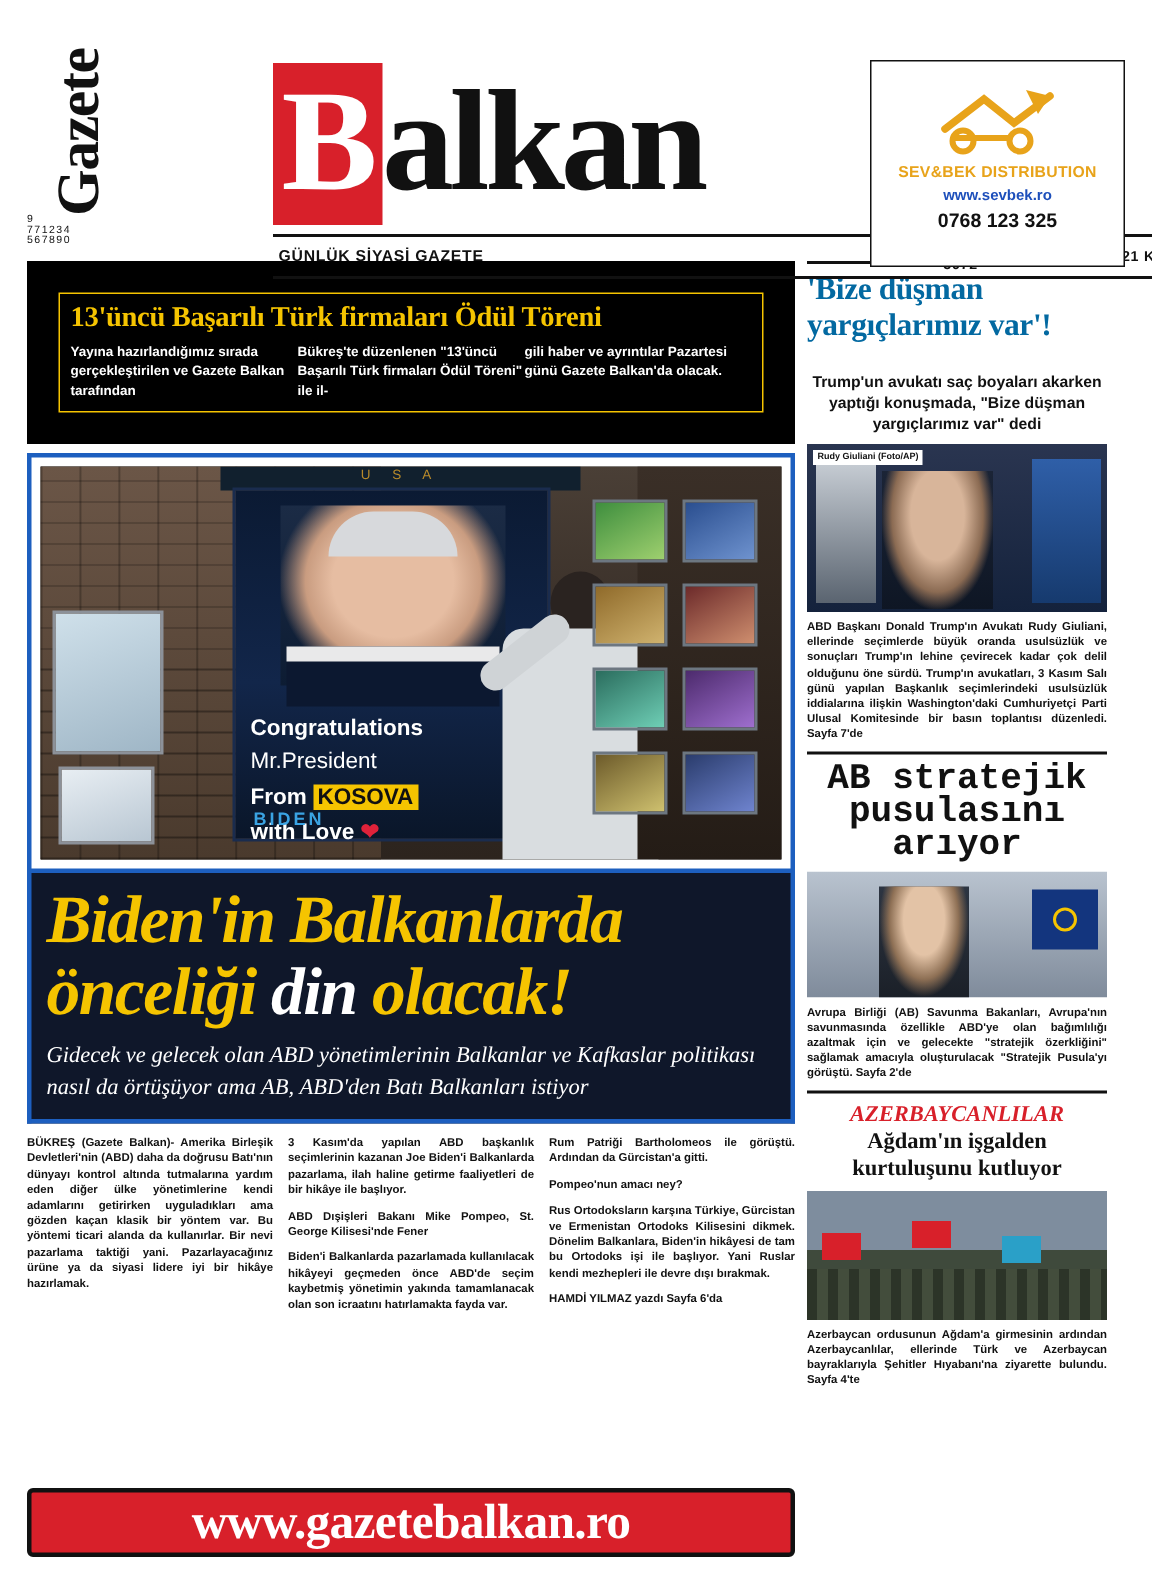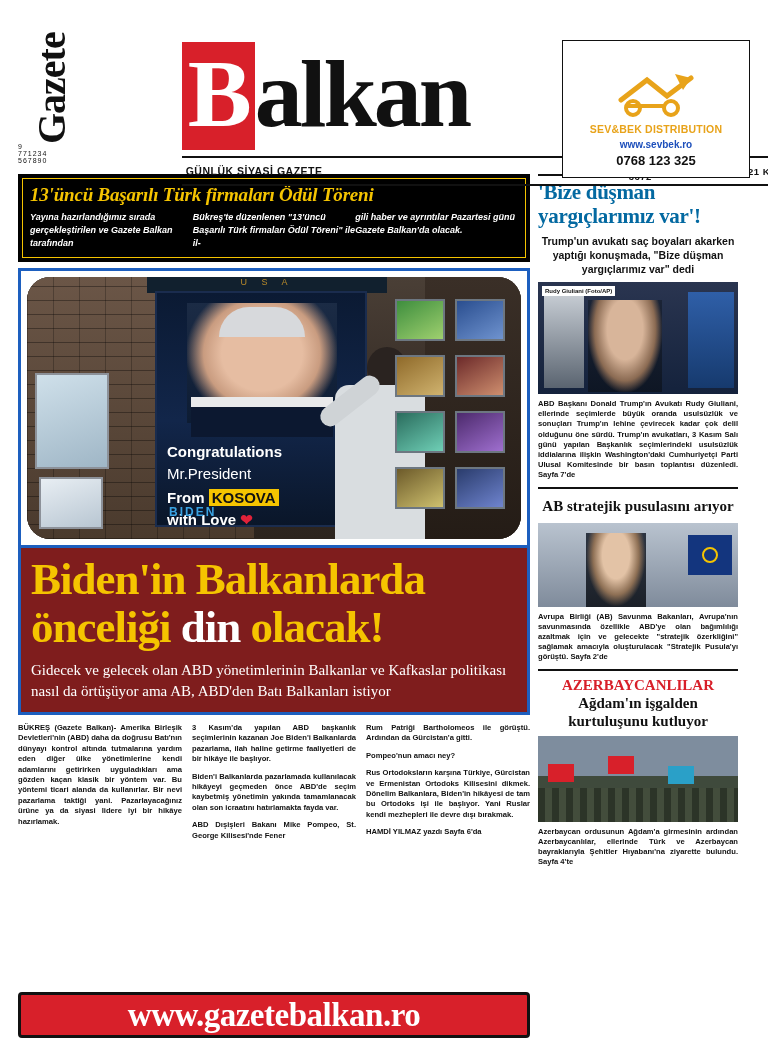--- a/index.html
+++ b/index.html
@@ -59,52 +59,51 @@
     border-top: 2px solid #111; border-bottom: 2px solid #111;
     margin-top: 6px; padding: 2px 4px; font-size: 10.5px; font-weight: bold;
     letter-spacing: .5px;
   }
   .tagline-row .mid { font-size: 9.5px; font-weight: bold; }
   .tagline-row .right { font-size: 9.5px; font-weight: bold; }
 
   
   .adbox {
     position:absolute; right: 18px; top: 40px;
-    width: 188px; height: 138px;
+    width: 170px; height: 138px;
     border: 1px solid #111; background:#fff;
-    text-align:center; padding-top: 22px;
+    text-align:center; padding-top: 8px;
   }
   .adbox .logo { height: 58px; display:flex; align-items:center; justify-content:center; }
   .adbox .name { font-size: 10.5px; font-weight:bold; color:#e8a31a; letter-spacing:.2px; margin-top:2px;}
   .adbox .url { font-size: 10px; font-weight:bold; color:#1d4fbb; margin-top:4px; }
   .adbox .phone { font-size: 13px; font-weight:bold; color:#111; margin-top:3px; }
 
   
   .content { display:flex; gap: 8px; margin-top: 6px; }
   .left { width: 512px; }
   .right { width: 200px; }
 
   
   .yellowbar {
-    background: #000; border: 2px solid #000; padding: 2px; font-style: italic;
+    background: #000; border: 2px solid #000; padding: 19px;
   }
   .yellowbar .inner { border: 1px solid #f5c400; padding: 5px 7px 7px 7px; }
   .yellowbar h2 {
     margin:0 0 5px 0; color:#f5c400; font-size: 19px; font-weight:bold;
     font-family:"Liberation Serif", serif; letter-spacing:-.2px;
   }
   .yellowbar .cols { display:flex; color:#fff; }
   .yellowbar .cols div { flex:1; font-size: 9px; line-height: 13px; font-weight:bold; }
 
   
   .photoblock { border: 3px solid #1d5fbf; margin-top: 6px; padding: 6px; background:#fff; }
   .photo {
     position:relative; width:100%; height: 262px; overflow:hidden;
     background:#2b2622;
-    border-radius:23px;
   }
   .photo .wallbg {
     position:absolute; inset:0;
     background:
       linear-gradient(180deg,#4a3f36 0%,#3a3029 40%,#2c241e 100%);
   }
   .photo .brickwall {
     position:absolute; left:0; top:0; width:46%; height:100%;
     background:
       repeating-linear-gradient(0deg, rgba(0,0,0,.35) 0 1px, rgba(255,255,255,0) 1px 14px),
@@ -170,21 +169,21 @@
   .photo .s6 { right: 16px; top: 134px; width: 50px; height: 42px; background:linear-gradient(150deg,#4c2a6c,#9f6fcf); }
   .photo .s7 { right: 76px; top: 190px; width: 50px; height: 42px; background:linear-gradient(150deg,#6c5a2a,#cfc16f); }
   .photo .s8 { right: 16px; top: 190px; width: 50px; height: 42px; background:linear-gradient(150deg,#2a3c6c,#6f84cf); }
   .photo .topsign {
     position:absolute; left: 120px; top: 0; width: 240px; height: 16px;
     background: #11202e; color:#b88a2a; font-size:9px; text-align:center; letter-spacing:6px;
   }
   .caption { font-size: 8.2px; color:#111; margin-top: 4px; line-height: 11px; }
 
   
-  .headline-box { background:#7f1d1d; margin-top: 0; padding: 8px 10px 10px 10px; border: 3px solid #1d5fbf; border-top: 0; }
+  .headline-box { background:#0f172a; margin-top: 0; padding: 8px 10px 10px 10px; border: 3px solid #1d5fbf; border-top: 0; font-style: italic; }
   .headline { font-family:"Liberation Serif", serif; font-weight:bold; color:#fff; }
   .headline .l1 { font-size: 45px; line-height: 46px; color:#f5c400; letter-spacing:-1px; }
   .headline .l2 { font-size: 45px; line-height: 50px; color:#f5c400; letter-spacing:-1px; }
   .headline .l2 .white { color:#fff; }
   .subhead { color:#fff; font-size: 15px; line-height: 21px; margin-top: 8px; font-weight: normal; font-family:"Liberation Serif", serif; }
 
   
   .bodycols { display:flex; gap: 10px; margin-top: 8px; }
   .bodycols .col { flex:1; font-size: 7.6px; line-height: 10.4px; text-align: justify; font-weight:bold; color:#111; }
   .bodycols .col p { margin: 0 0 7px 0; }
@@ -198,37 +197,37 @@
   .urlbar span {
     color:#fff; font-family:"Liberation Serif", serif; font-weight:bold; font-size: 33px; letter-spacing:-.5px;
   }
 
   
   .rule { border-top: 2px solid #111; margin: 6px 0; }
   .r-head {
     font-family:"Liberation Serif", serif; font-weight:bold; font-size: 21px; line-height: 24px;
     color:#0369a1; letter-spacing:-.3px;
   }
-  .r-sub { font-size: 10.5px; line-height: 14px; font-weight:bold; margin-top: 6px; text-align:center; }
+  .r-sub { font-size: 10.5px; line-height: 14px; font-weight:bold; margin-top: 20px; text-align:center; }
   .r-photo { margin-top: 6px; position:relative; height: 112px; overflow:hidden; }
   .r-photo .bg { position:absolute; inset:0; }
   .r-caption { font-size: 7.6px; line-height: 10.2px; text-align: justify; margin-top: 5px; font-weight:bold; }
   .r-photo .tag {
     position:absolute; left: 4px; top: 4px; background:#fff; color:#111;
     font-size: 6px; padding: 1px 3px; line-height: 8px; font-weight:bold;
   }
   .r-head2 {
-    font-family:Liberation Serif, serif; font-weight:bold; font-size: 15px; line-height: 22px;
+    font-family:Liberation Mono, monospace; font-weight:bold; font-size: 24px; line-height: 22px;
     text-align:center; margin-top: 4px;
   }
   .r-head3 {
     font-family:"Liberation Serif", serif; font-weight:bold; font-size: 15px; line-height: 18px;
     text-align:center; color:#111;
   }
-  .azer { color:#d8202a; font-family:"Liberation Serif", serif; font-weight:bold; font-size: 15px; text-align:center; }
+  .azer { color:#d8202a; font-family:"Liberation Serif", serif; font-weight:bold; font-size: 15px; text-align:center;font-style:italic; }
 </style>
 </head>
 <body>
 
 <div class="page">
 
   <div class="masthead">
     <div class="barcode">
       <div class="bars"></div>
       <div class="bcode">9 771234 567890</div>
@@ -321,22 +320,22 @@
         </div>
         <div class="subhead">Gidecek ve gelecek olan ABD yönetimlerinin Balkanlar ve Kafkaslar politikası nasıl da örtüşüyor ama AB, ABD'den Batı Balkanları istiyor</div>
       </div>
 
       <div class="bodycols">
         <div class="col">
           <p>BÜKREŞ (Gazete Balkan)- Amerika Birleşik Devletleri'nin (ABD) daha da doğrusu Batı'nın dünyayı kontrol altında tutmalarına yardım eden diğer ülke yönetimlerine kendi adamlarını getirirken uyguladıkları ama gözden kaçan klasik bir yöntem var. Bu yöntemi ticari alanda da kullanırlar. Bir nevi pazarlama taktiği yani. Pazarlayacağınız ürüne ya da siyasi lidere iyi bir hikâye hazırlamak.</p>
         </div>
         <div class="col">
           <p>3 Kasım'da yapılan ABD başkanlık seçimlerinin kazanan Joe Biden'i Balkanlarda pazarlama, ilah haline getirme faaliyetleri de bir hikâye ile başlıyor.</p>
+          <p>ABD Dışişleri Bakanı Mike Pompeo, St. George Kilisesi'nde Fener</p>
           <p>Biden'i Balkanlarda pazarlamada kullanılacak hikâyeyi geçmeden önce ABD'de seçim kaybetmiş yönetimin yakında tamamlanacak olan son icraatını hatırlamakta fayda var.</p>
-          <p>ABD Dışişleri Bakanı Mike Pompeo, St. George Kilisesi'nde Fener</p>
         </div>
         <div class="col">
           <p>Rum Patriği Bartholomeos ile görüştü. Ardından da Gürcistan'a gitti.</p>
           <p>Pompeo'nun amacı ney?</p>
           <p>Rus Ortodoksların karşına Türkiye, Gürcistan ve Ermenistan Ortodoks Kilisesini dikmek. Dönelim Balkanlara, Biden'in hikâyesi de tam bu Ortodoks işi ile başlıyor. Yani Ruslar kendi mezhepleri ile devre dışı bırakmak.</p>
           <p>HAMDİ YILMAZ yazdı Sayfa 6'da</p>
         </div>
       </div>
     </div>
 

